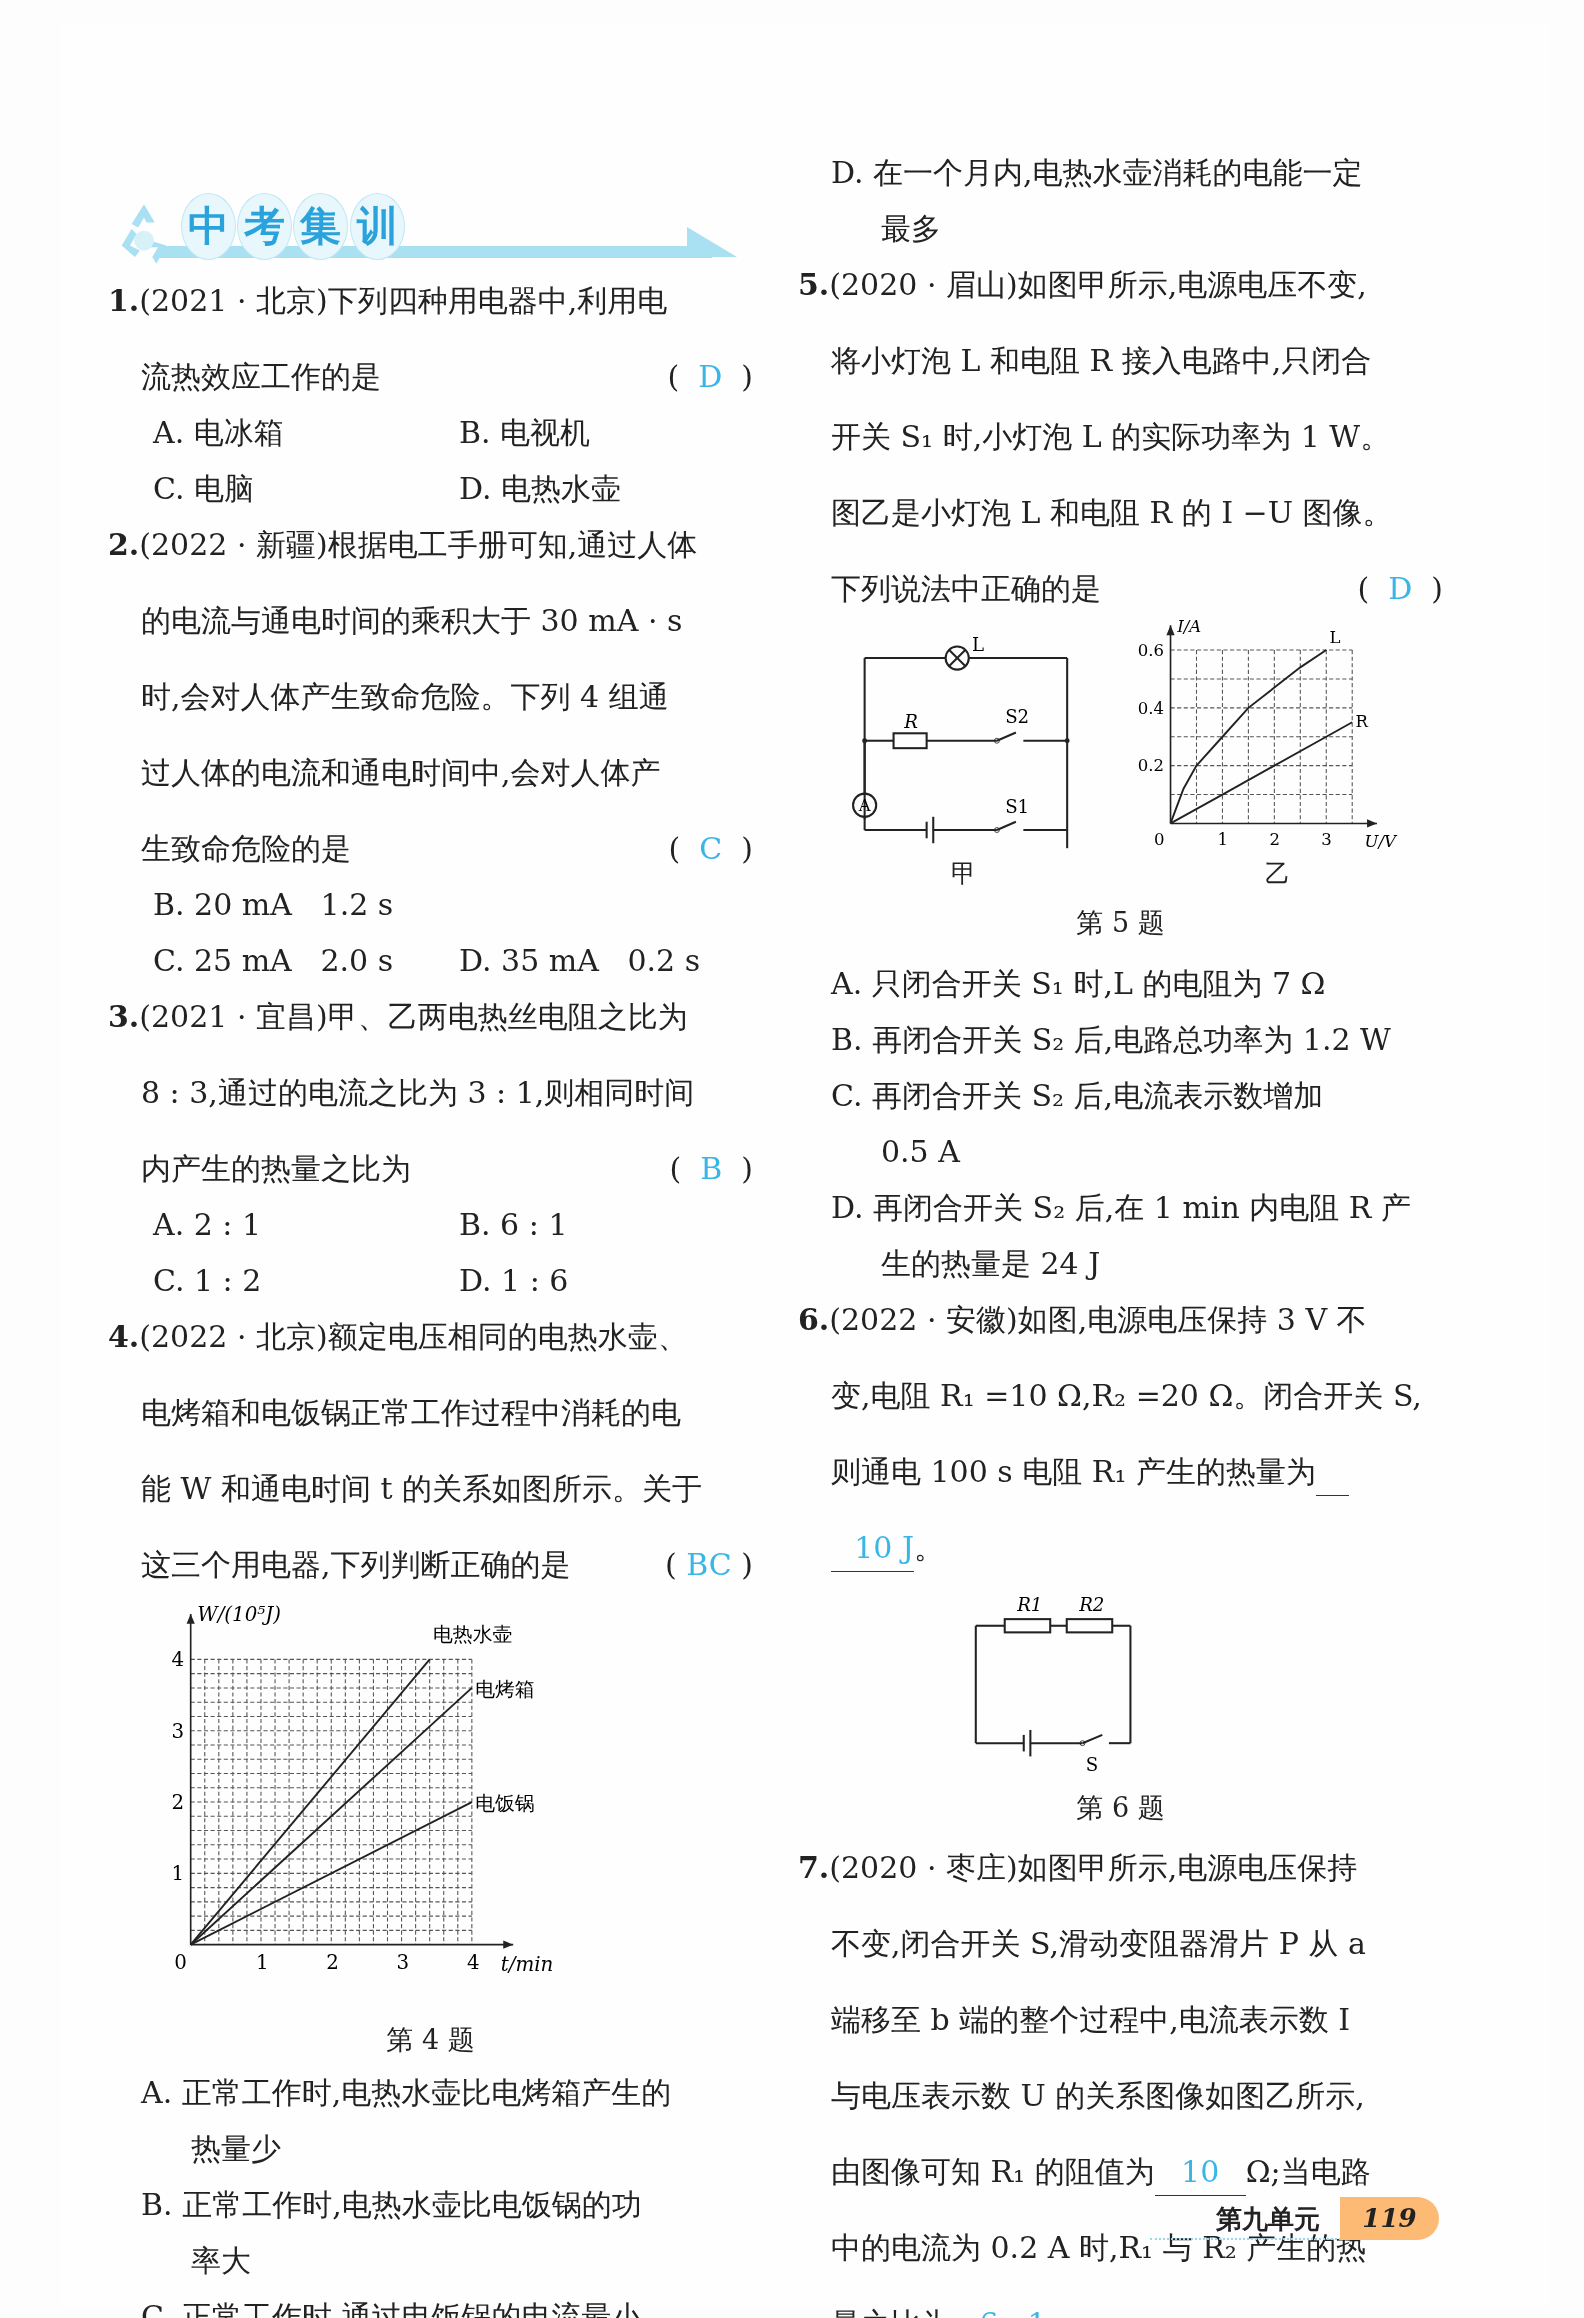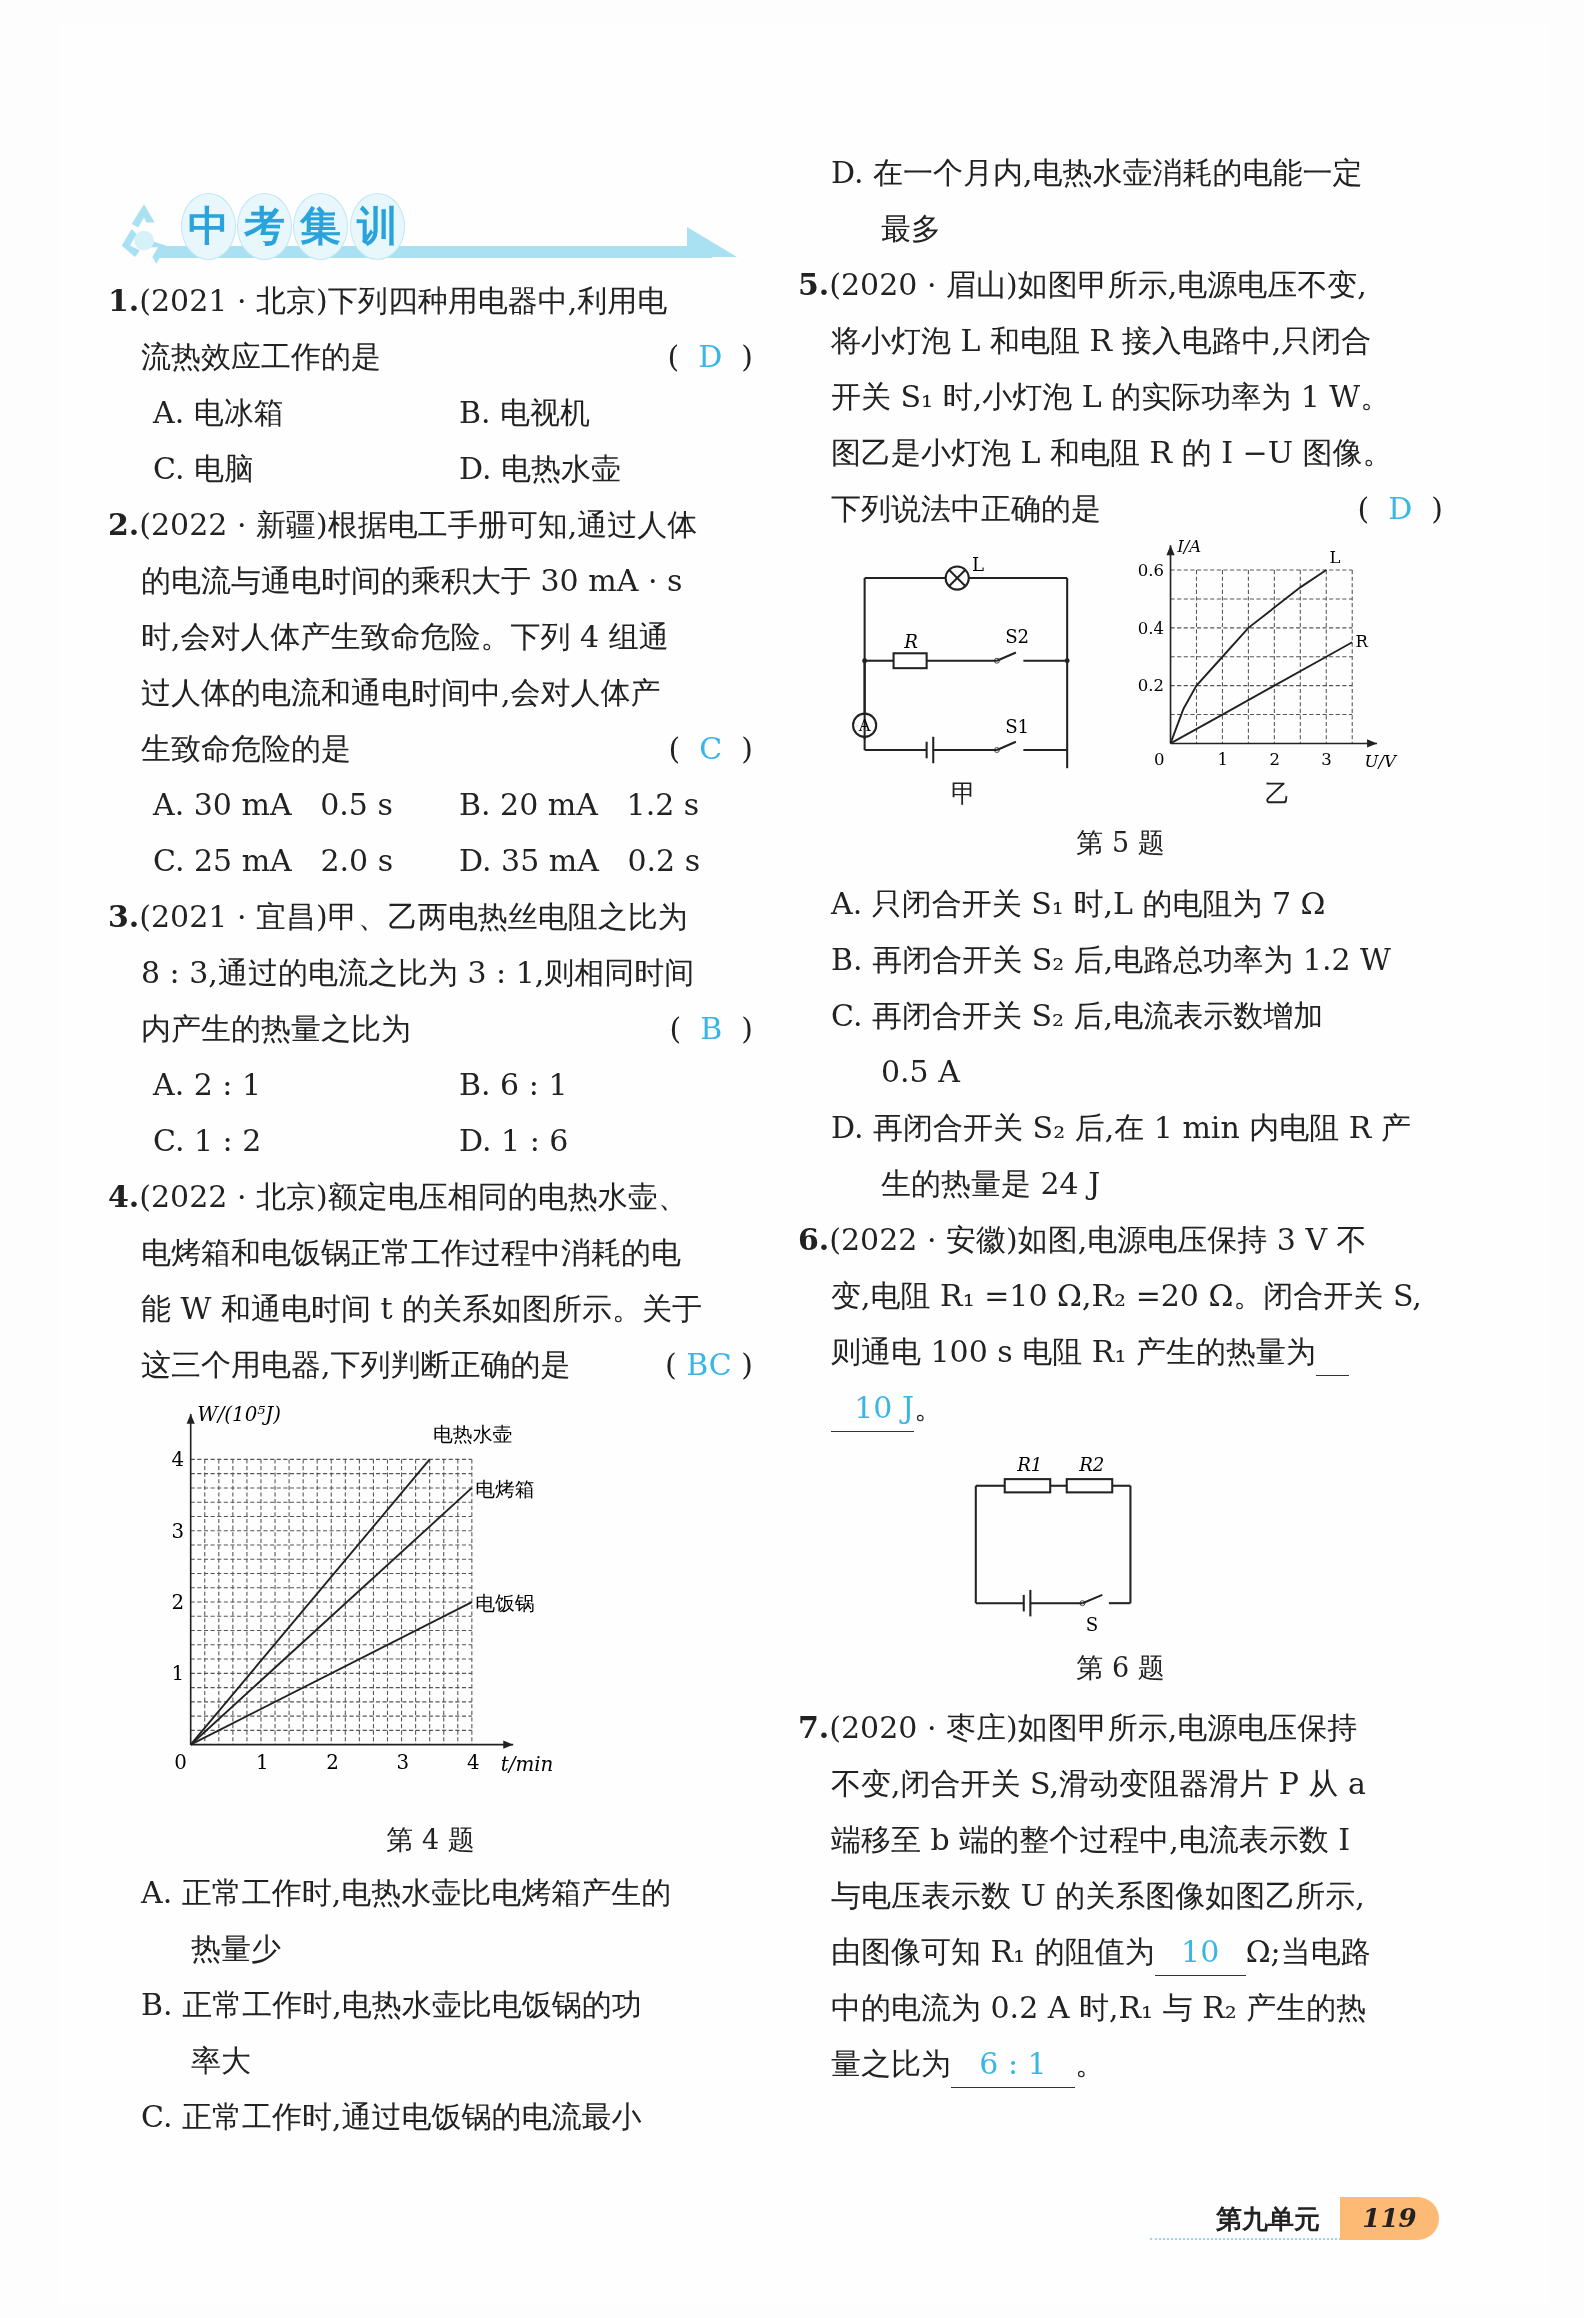--- a/index.html
+++ b/index.html
@@ -4,21 +4,21 @@
 <style>
   html, body { margin:0; padding:0; background:#fdfdfd; }
   body { width:1584px; height:2319px; position:relative; overflow:hidden;
          font-family:"DejaVu Serif","Liberation Serif",serif; color:#222; }
   .page { position:absolute; left:60px; top:23px; width:1489px; height:2283px; background:#fefefe; }
   .col { position:absolute; font-size:30px; line-height:56px; }
   .left { left:108px; top:273px; width:645px; }
   .right { left:798px; top:145px; width:645px; }
   .q { position:relative; }
   .qnum { font-weight:bold; font-family:"DejaVu Serif",serif; }
-  .indent { padding-left:33px; }
+  .indent { padding-left:33px;margin-top:20px; }
   .line { white-space:nowrap; position:relative; }
   .ans { position:absolute; right:0; top:0; }
   .ans .blue, .blue { color:#39b5e6; }
   .opts2 { display:flex; padding-left:33px; }
   .opts2 span { width:298px; display:inline-block;margin-left:12px; }
   .opt { padding-left:33px; }
   .opt .cont { padding-left:50px; }
   .blank { display:inline-block; border-bottom:1.7px solid #333; text-align:center; line-height:46px; }
   .caption { text-align:center; font-size:27px; }
   
@@ -75,21 +75,21 @@
       </div>
   </div>
 
   <div class="q">
     <div class="line"><span class="qnum">2.</span><span>(2022 · 新疆)根据电工手册可知,通过人体</span></div>
     <div class="line indent">的电流与通电时间的乘积大于 30 mA · s</div>
     <div class="line indent">时,会对人体产生致命危险。下列 4 组通</div>
     <div class="line indent">过人体的电流和通电时间中,会对人体产</div>
     <div class="line indent"><span>生致命危险的是</span>
       <span class="ans">(&nbsp;&nbsp;<span class="blue">C</span>&nbsp;&nbsp;)</span></div>
-    <div class="opts2" style="white-space:pre"><span>A. 30 mA   0.5 s</span><span>B. 20 mA   1.2 s</span></div>
+    <div class="opts2" style="white-space:pre"><span>B. 20 mA   1.2 s</span></div>
     <div class="opts2" style="white-space:pre"><span>C. 25 mA   2.0 s</span><span>D. 35 mA   0.2 s</span></div>
   </div>
 
   <div class="q">
     <div class="line"><span class="qnum">3.</span><span>(2021 · 宜昌)甲、乙两电热丝电阻之比为</span></div>
     <div class="line indent">8 : 3,通过的电流之比为 3 : 1,则相同时间</div>
     <div class="line indent"><span>内产生的热量之比为</span>
       <span class="ans">(&nbsp;&nbsp;<span class="blue">B</span>&nbsp;&nbsp;)</span></div>
     <div class="opts2">
         <span>A. 2 : 1</span>

